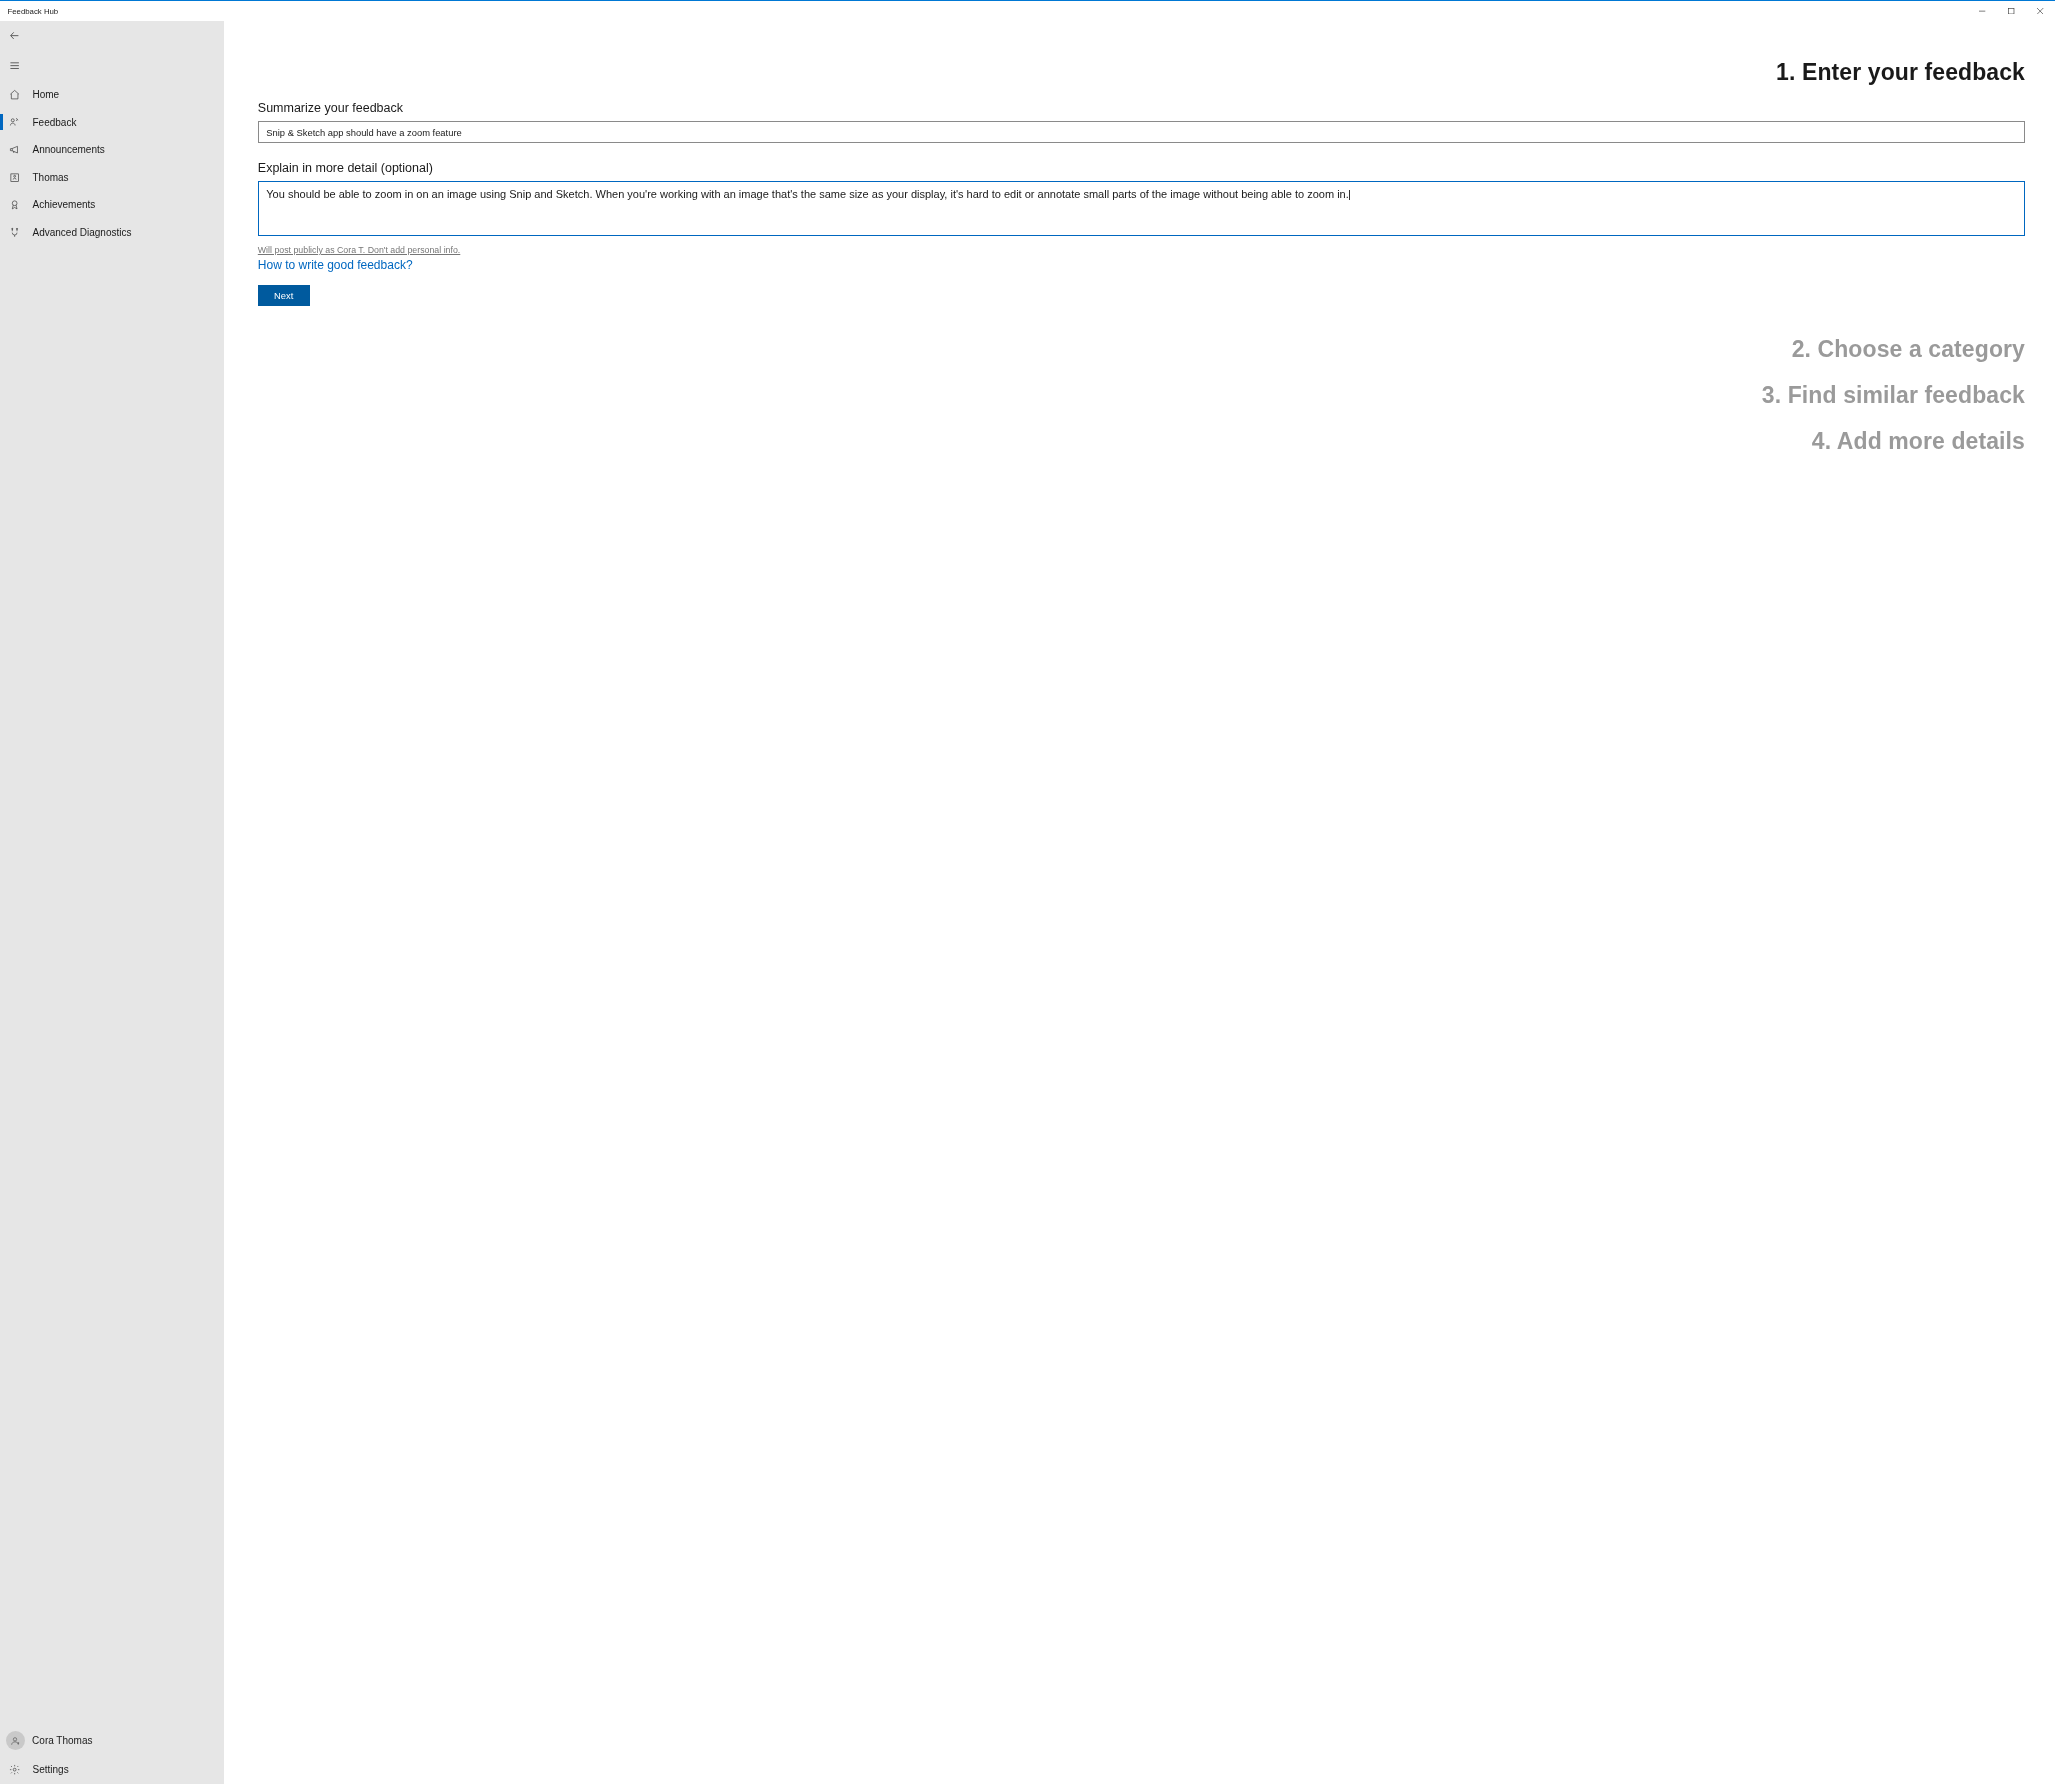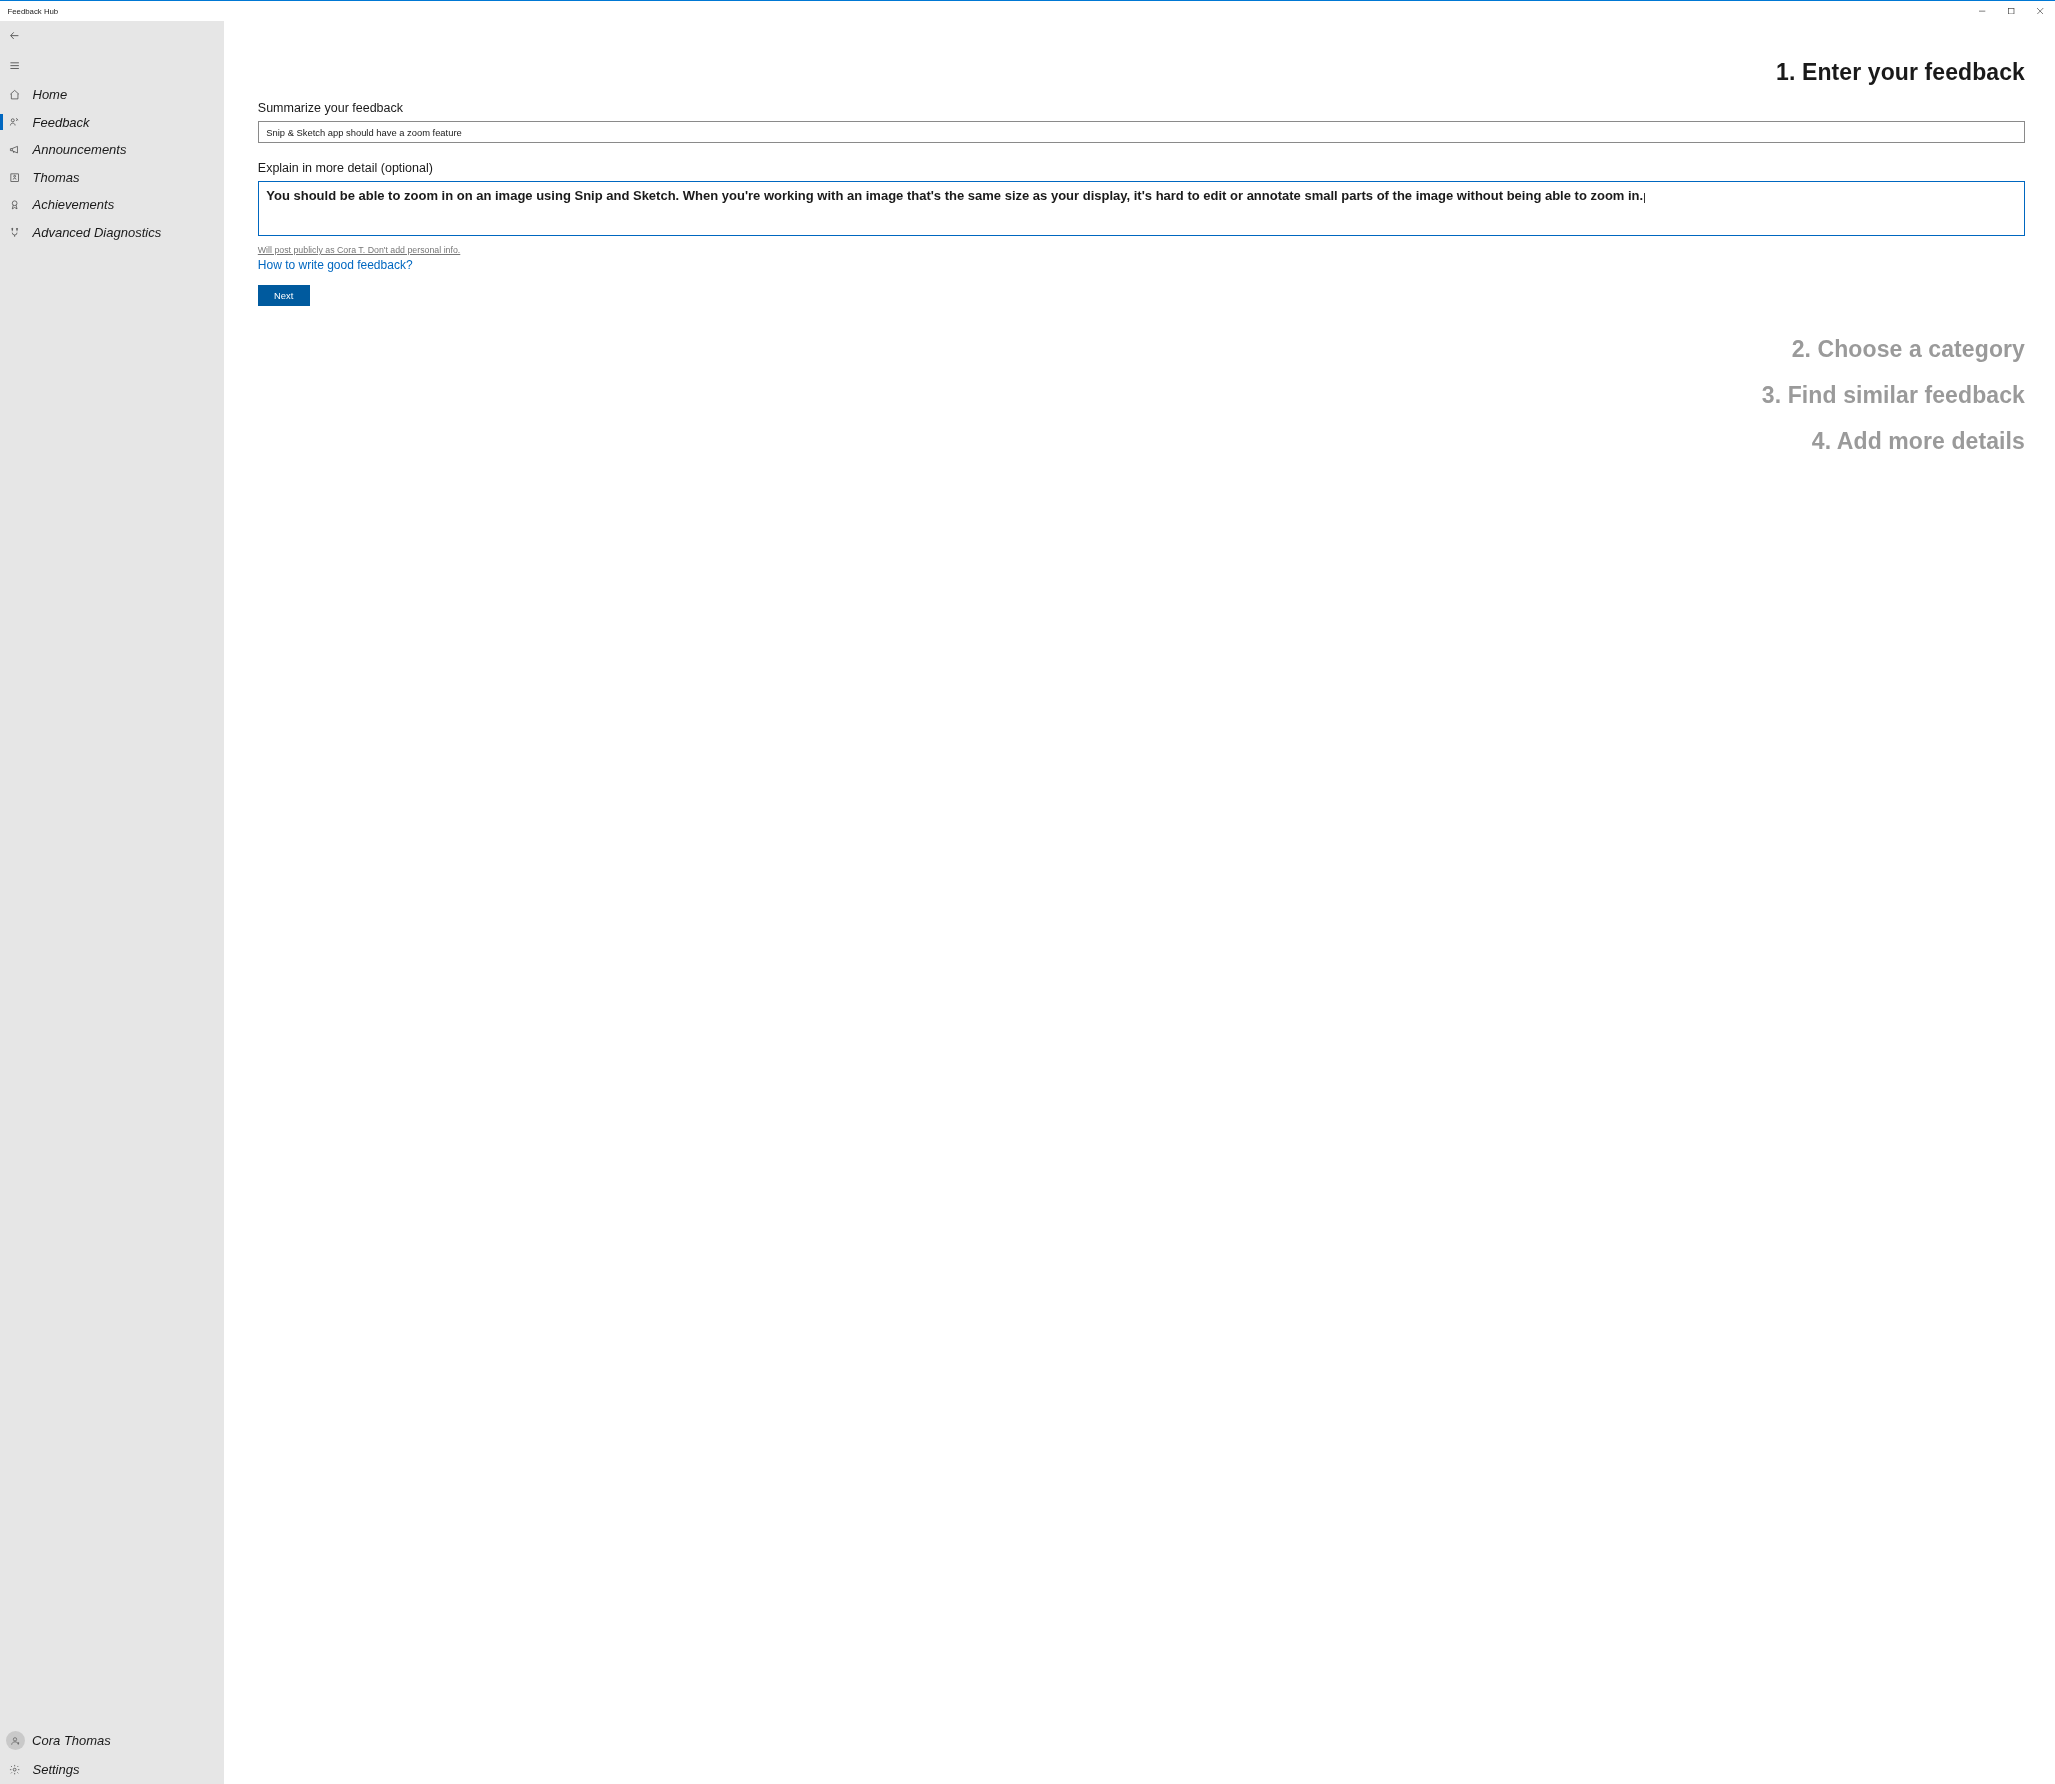--- a/index.html
+++ b/index.html
@@ -59,24 +59,23 @@
     width: 2.5px;
     background: #0067c0;
   }
   .nav-icon {
     width: 30px;
     display: flex; align-items: center; justify-content: center;
     color: #333;
   }
   .nav-icon svg { width: 11.3px; height: 11.3px; fill: none; stroke: #333; stroke-width: 1.4; }
   .nav-label {
-    font-size: 13px;
+    font-size: 10px;
     color: #1a1a1a;
     padding-left: 2.5px;
-    font-style: italic;
   }
   .sidebar-bottom .nav-item { height: 29px; }
   .avatar {
     width: 19px; height: 19px;
     border-radius: 50%;
     background: #c9c9c9;
     display: flex; align-items: center; justify-content: center;
     margin-left: 5.6px;
   }
   .avatar svg { width: 10px; height: 10px; fill: none; stroke: #555; stroke-width: 1.6; }
@@ -112,28 +111,27 @@
     font-size: 9.4px;
     font-family: inherit;
     color: #1a1a1a;
     outline: none;
   }
   .textarea {
     width: 100%;
     border: 1.3px solid #0067c0;
     background: #fff;
     padding: 5px 7.5px;
-    font-size: 13px;
+    font-size: 11px;
     font-family: inherit;
     color: #1a1a1a;
     line-height: 1.38;
     min-height: 55px;
     resize: none;
     outline: none;
-    font-weight: bold;
   }
   .caret::after {
     content: "";
     display: inline-block;
     width: 0.6px; height: 10px;
     background: #333;
     vertical-align: text-bottom;
     margin-left: 0.6px;
   }
   .note {

